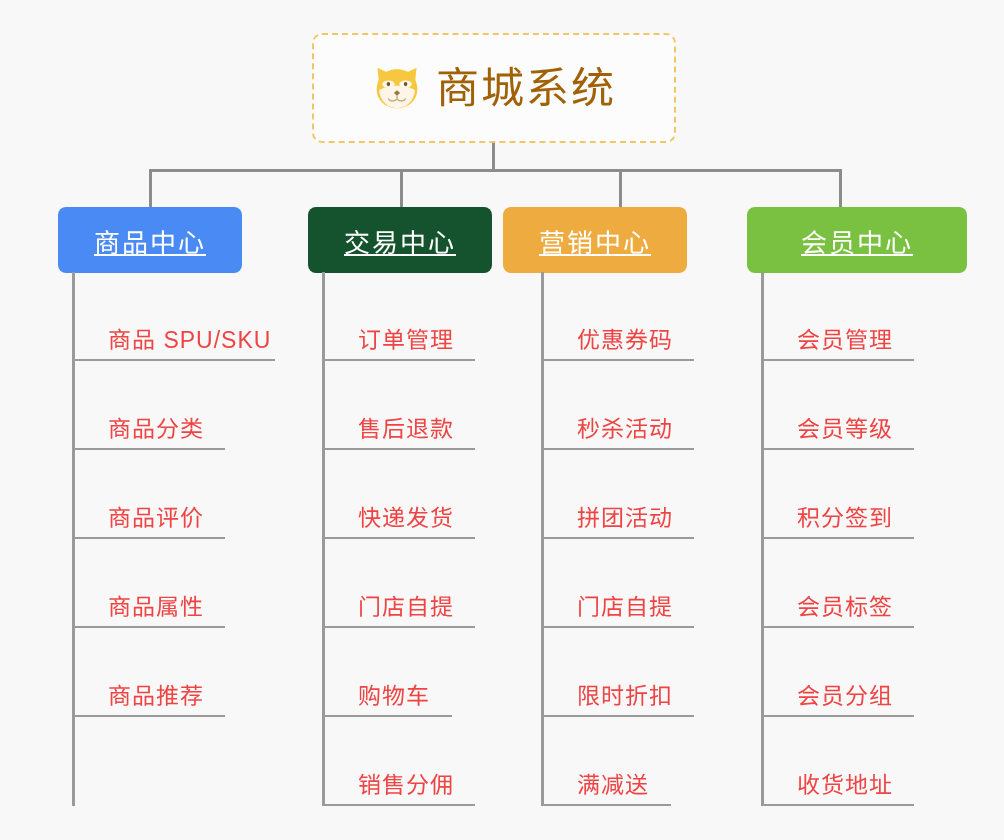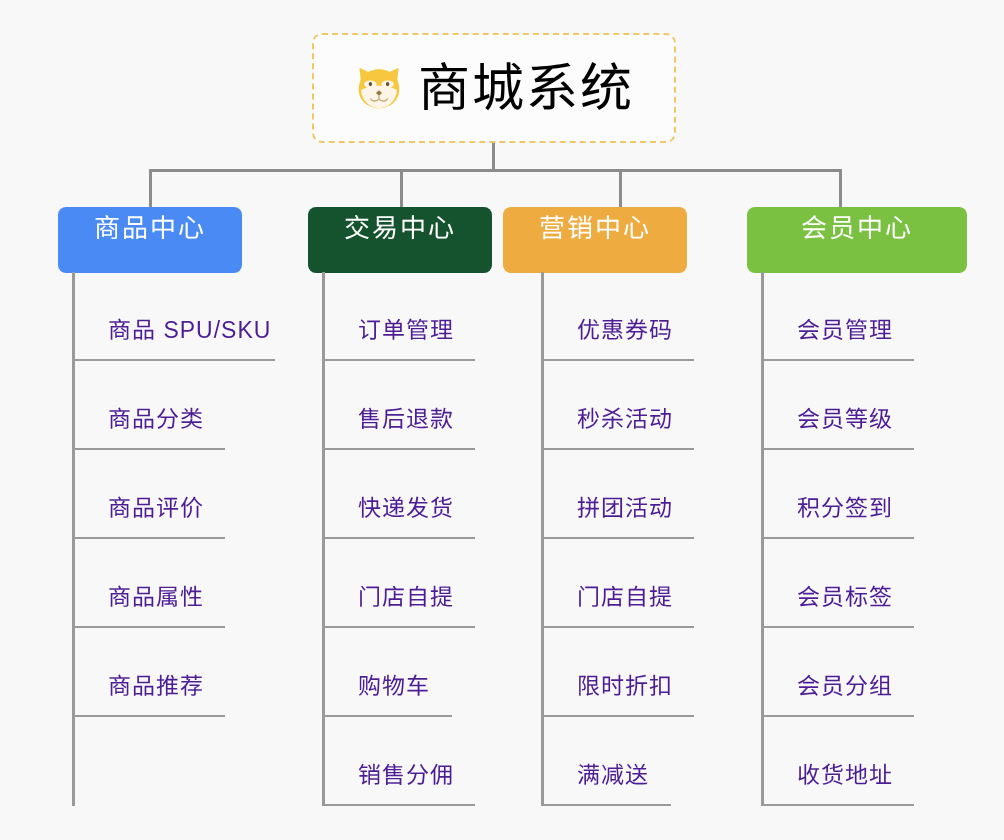--- a/index.html
+++ b/index.html
@@ -33,22 +33,22 @@
     box-sizing: border-box;
     background: #fcfcfc;
     border: 2px dashed #f0c667;
     border-radius: 10px;
     display: flex;
     align-items: center;
     justify-content: center;
     gap: 14px;
   }
   .root-title {
-    font-size: 52px;
-    color: #000000;
+    font-size: 43px;
+    color: #a16207;
     letter-spacing: 2px;
     line-height: 1;
     white-space: nowrap;
   }
 
   
   .dog-icon {
     width: 50px;
     height: 50px;
     flex: 0 0 auto;
@@ -62,25 +62,27 @@
   }
   .conn-v { width: 3px; }
   .conn-h { height: 3px; }
 
   
   .cat-header {
     position: absolute;
     height: 66px;
     border-radius: 8px;
     display: flex;
+    align-items: center;
     justify-content: center;
     color: #ffffff;
     font-size: 26px;
     letter-spacing: 2px;
     box-sizing: border-box;
+    text-decoration: underline;
   }
 
   
   .branch {
     position: absolute;
     top: 272px;
   }
   .branch-spine {
     position: absolute;
     left: 0;
@@ -91,23 +93,23 @@
   .leaf {
     position: relative;
     height: 89px;
     box-sizing: border-box;
     display: flex;
     align-items: flex-end;
   }
   .leaf-label {
     display: inline-block;
     margin-left: 32px;
-    padding: 0 4px 18px 4px;
+    padding: 0 4px 8px 4px;
     font-size: 23px;
-    color: #4c1d95;
+    color: #ef4444;
     line-height: 1.15;
     white-space: nowrap;
     letter-spacing: 1px;
   }
   .leaf-underline {
     position: absolute;
     left: 0;
     bottom: 0;
     height: 2px;
     background: #9a9a9a;

